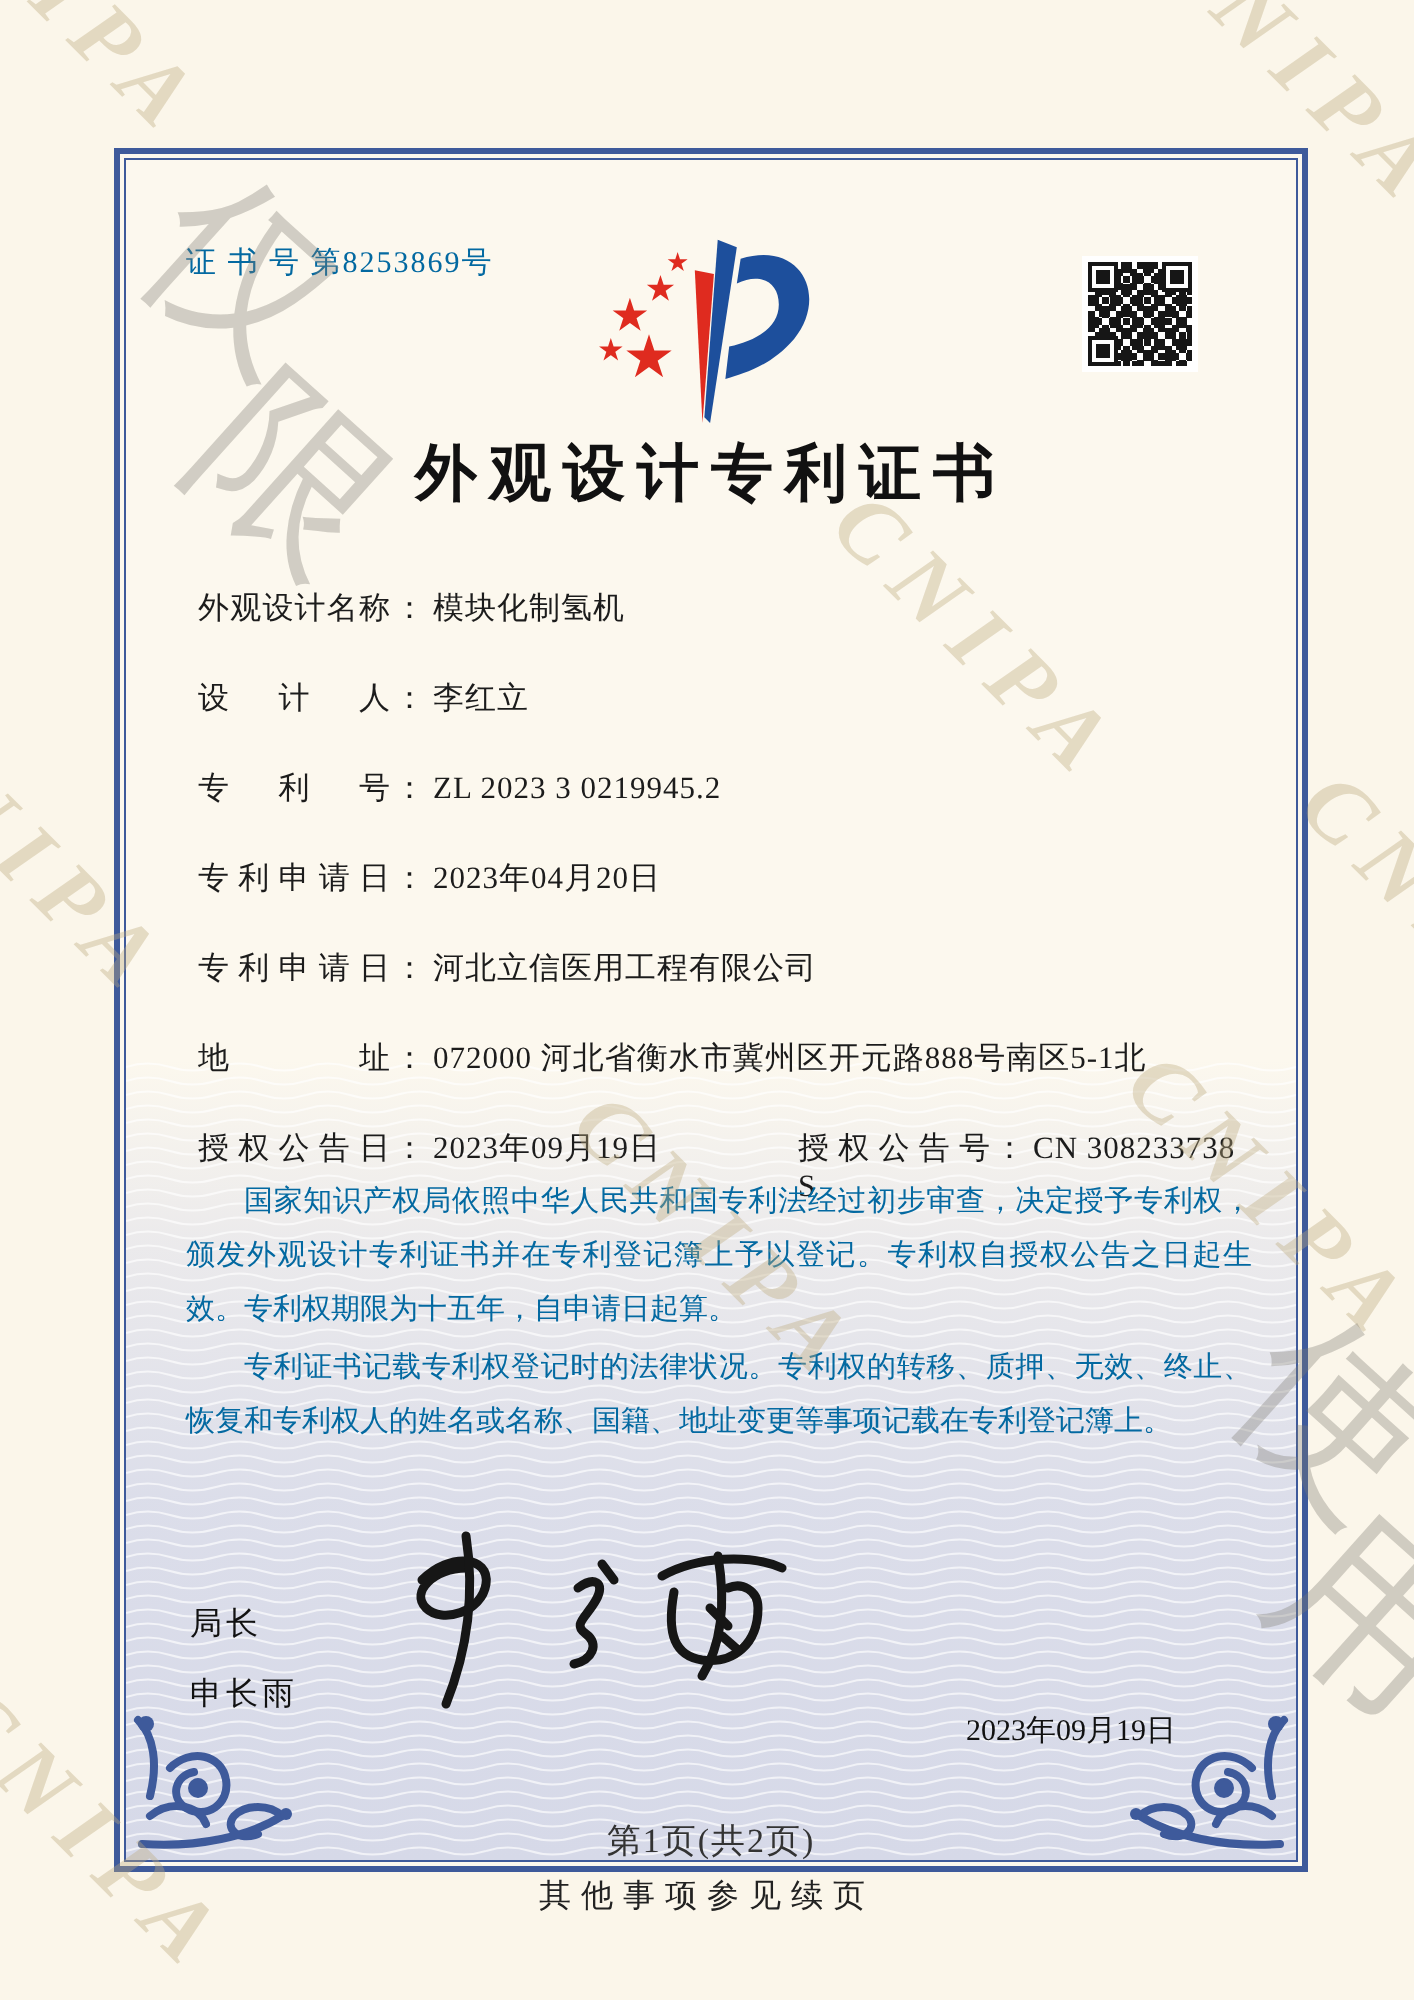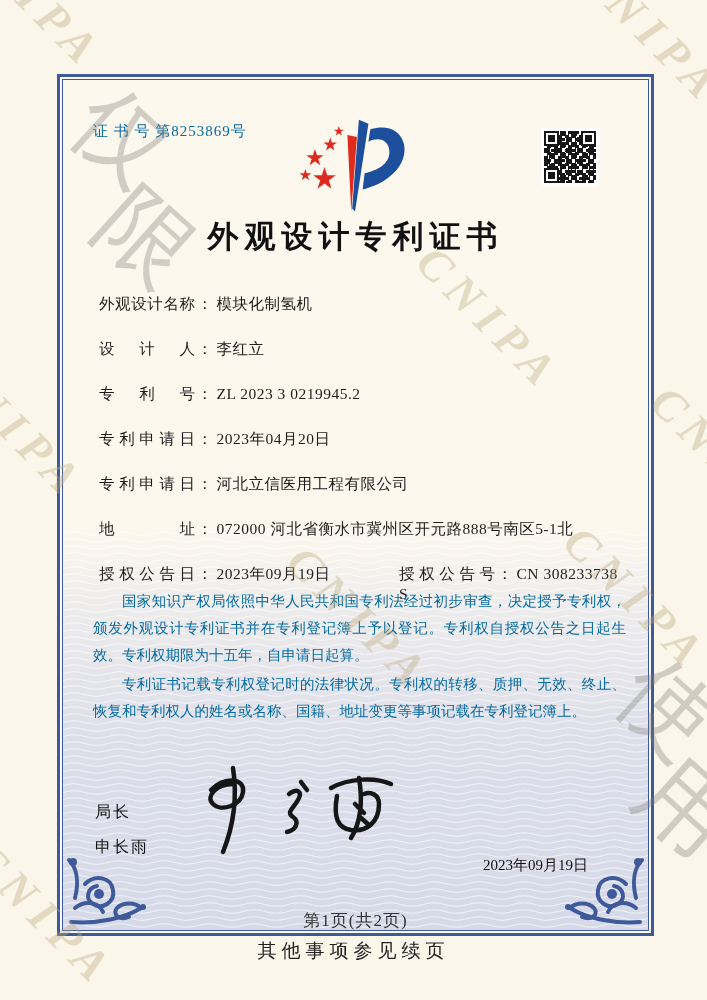--- a/index.html
+++ b/index.html
@@ -57,21 +57,21 @@
   .signer-name{position:absolute;left:32px;top:757px;font-size:16px;color:#111;letter-spacing:2px;}
   .sig-svg{position:absolute;left:120px;top:680px;width:230px;height:100px;}
   .issue-date{position:absolute;left:420px;top:776px;font-size:15px;color:#111;}
   .page-indicator{position:absolute;left:0;right:0;top:829px;text-align:center;
     font-size:17px;color:#333;letter-spacing:1px;}
 
   .corner{position:absolute;width:108px;height:108px;bottom:2px;}
   .corner.bl{left:2px;} .corner.br{right:2px;transform:scaleX(-1);}
 
   .continuation{position:absolute;left:0;right:0;top:938px;text-align:center;
-    font-size:19px;color:#222;letter-spacing:5px;z-index:3;}
+    font-size:16px;color:#222;letter-spacing:5px;z-index:3;}
 </style>
 </head>
 <body>
 
 <div id="page">
 
   <div class="frame">
     <div class="frame-inner">
 
       <div class="guilloche">

